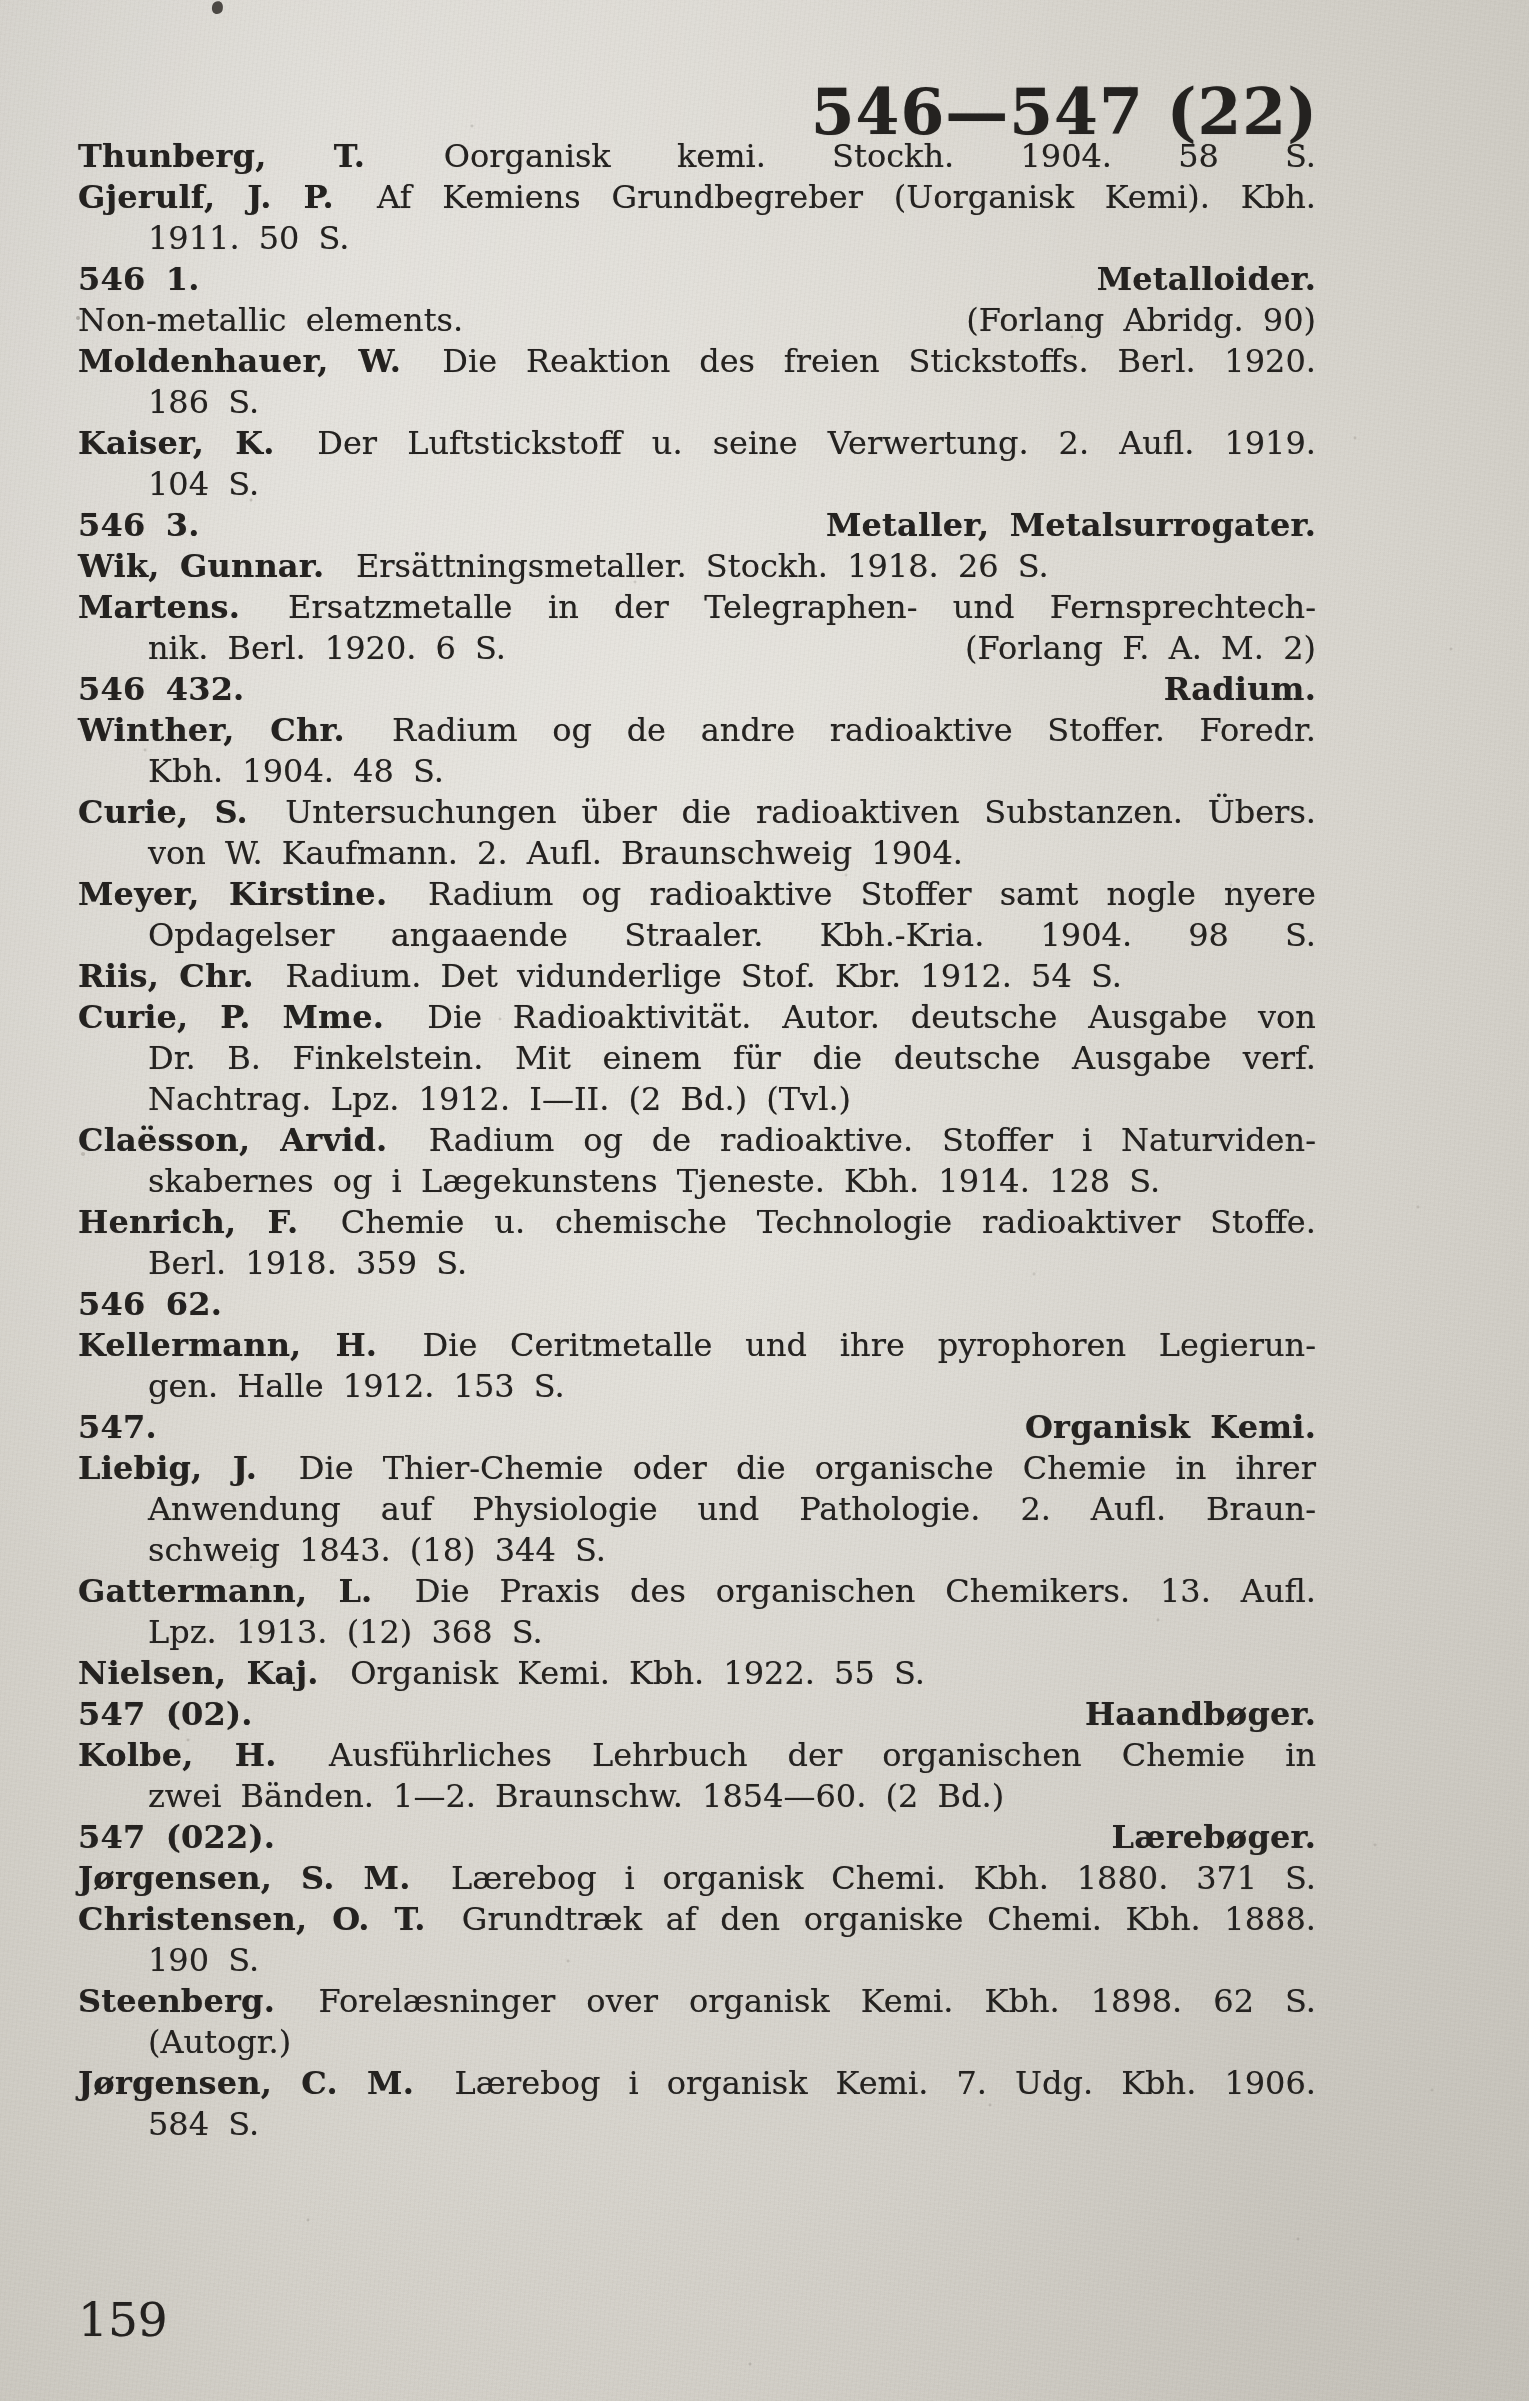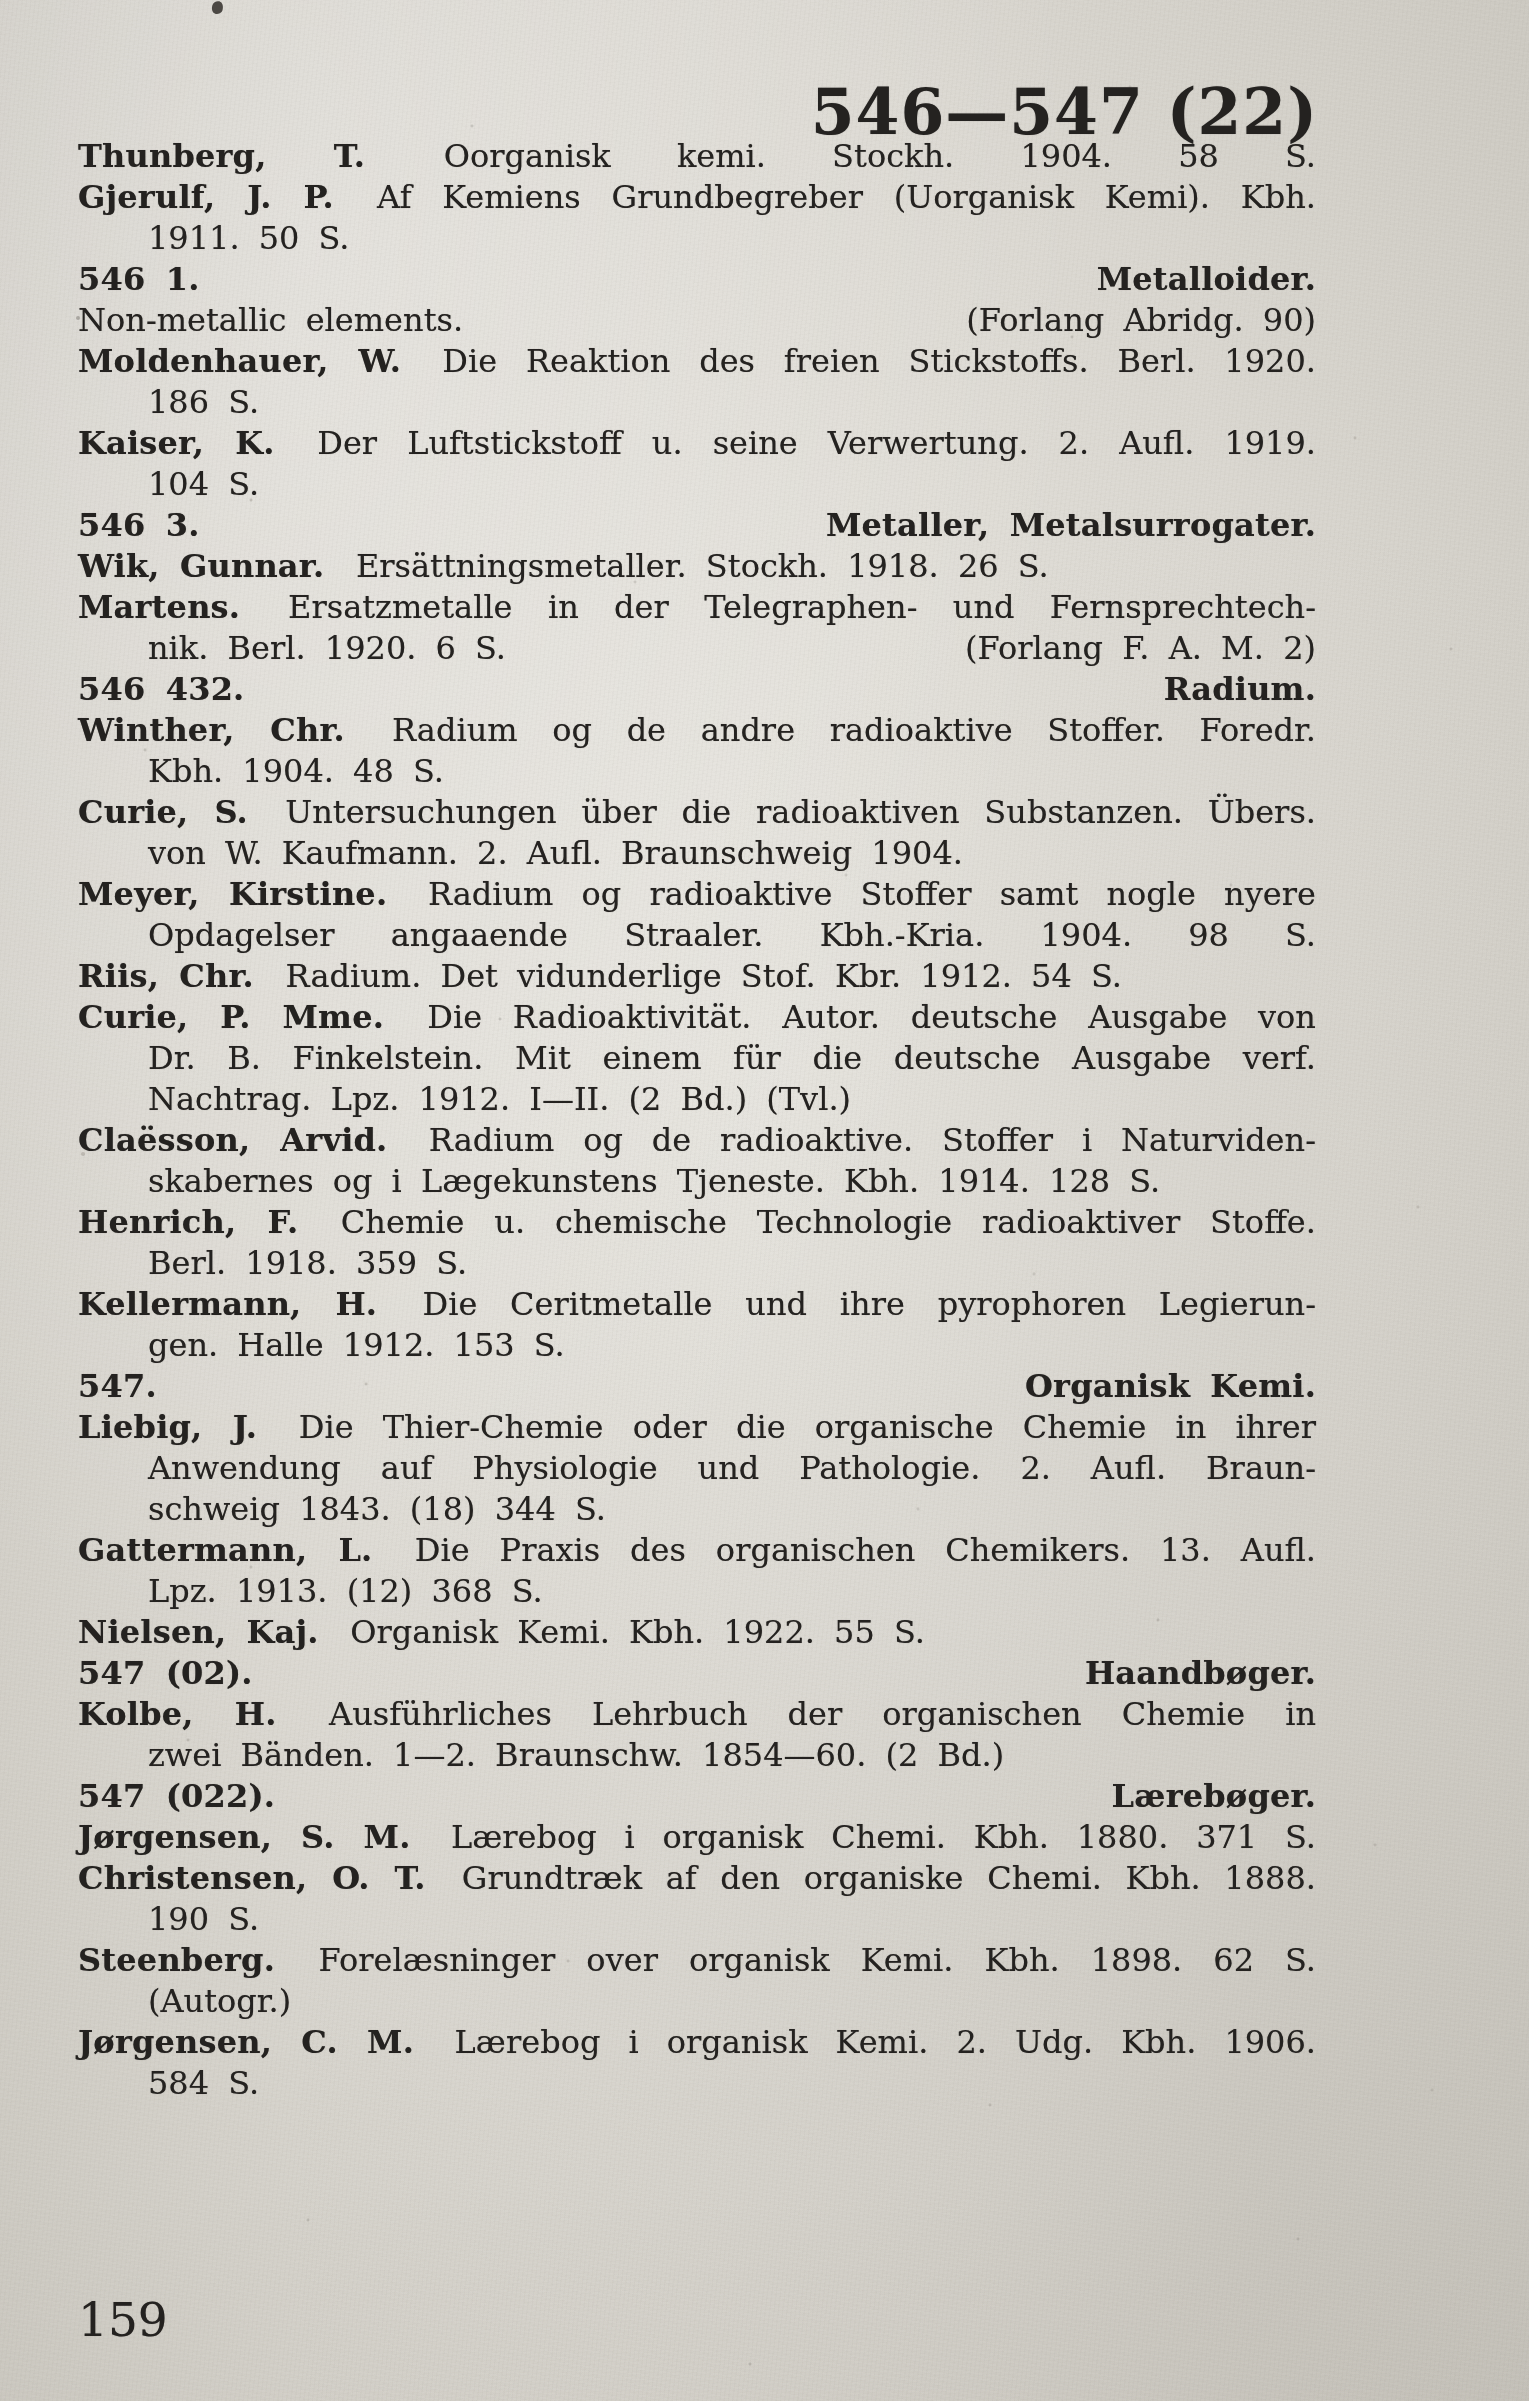--- a/index.html
+++ b/index.html
@@ -118,20 +118,23 @@
       <div class="line entry just"><span class="author">Meyer, Kirstine.</span> <span>Radium og radioaktive Stoffer samt nogle nyere</span></div>
       <div class="line cont just"><span>Opdagelser angaaende Straaler. Kbh.-Kria. 1904. 98 S.</span></div>
       <div class="line entry"><span class="author">Riis, Chr.</span> <span>Radium. Det vidunderlige Stof. Kbr. 1912. 54 S.</span></div>
       <div class="line entry just"><span class="author">Curie, P. Mme.</span> <span>Die Radioaktivität. Autor. deutsche Ausgabe von</span></div>
       <div class="line cont just"><span>Dr. B. Finkelstein. Mit einem für die deutsche Ausgabe verf.</span></div>
       <div class="line cont"><span>Nachtrag. Lpz. 1912. I—II. (2 Bd.) (Tvl.)</span></div>
       <div class="line entry just"><span class="author">Claësson, Arvid.</span> <span>Radium og de radioaktive. Stoffer i Naturviden-</span></div>
       <div class="line cont"><span>skabernes og i Lægekunstens Tjeneste. Kbh. 1914. 128 S.</span></div>
       <div class="line entry just"><span class="author">Henrich, F.</span> <span>Chemie u. chemische Technologie radioaktiver Stoffe.</span></div>
       <div class="line cont"><span>Berl. 1918. 359 S.</span></div>
+      <div class="line section">
+        <span>546 62.</span>
+      </div>
       <div class="line entry just"><span class="author">Kellermann, H.</span> <span>Die Ceritmetalle und ihre pyrophoren Legierun-</span></div>
       <div class="line cont"><span>gen. Halle 1912. 153 S.</span></div>
       <div class="line section">
         <span>547.</span>
         <span>Organisk Kemi.</span>
       </div>
       <div class="line entry just"><span class="author">Liebig, J.</span> <span>Die Thier-Chemie oder die organische Chemie in ihrer</span></div>
       <div class="line cont just"><span>Anwendung auf Physiologie und Pathologie. 2. Aufl. Braun-</span></div>
       <div class="line cont"><span>schweig 1843. (18) 344 S.</span></div>
       <div class="line entry just"><span class="author">Gattermann, L.</span> <span>Die Praxis des organischen Chemikers. 13. Aufl.</span></div>
@@ -145,19 +148,19 @@
       <div class="line cont"><span>zwei Bänden. 1—2. Braunschw. 1854—60. (2 Bd.)</span></div>
       <div class="line section">
         <span>547 (022).</span>
         <span>Lærebøger.</span>
       </div>
       <div class="line entry just"><span class="author">Jørgensen, S. M.</span> <span>Lærebog i organisk Chemi. Kbh. 1880. 371 S.</span></div>
       <div class="line entry just"><span class="author">Christensen, O. T.</span> <span>Grundtræk af den organiske Chemi. Kbh. 1888.</span></div>
       <div class="line cont"><span>190 S.</span></div>
       <div class="line entry just"><span class="author">Steenberg.</span> <span>Forelæsninger over organisk Kemi. Kbh. 1898. 62 S.</span></div>
       <div class="line cont"><span>(Autogr.)</span></div>
-      <div class="line entry just"><span class="author">Jørgensen, C. M.</span> <span>Lærebog i organisk Kemi. 2. Udg. Kbh. 1906.</span></div>
+      <div class="line entry just"><span class="author">Jørgensen, C. M.</span> <span>Lærebog i organisk Kemi. 7. Udg. Kbh. 1906.</span></div>
       <div class="line cont"><span>584 S.</span></div>
     </main>
 
   <div class="pagenum">159</div>
 </div>
 
 
 </body></html>

